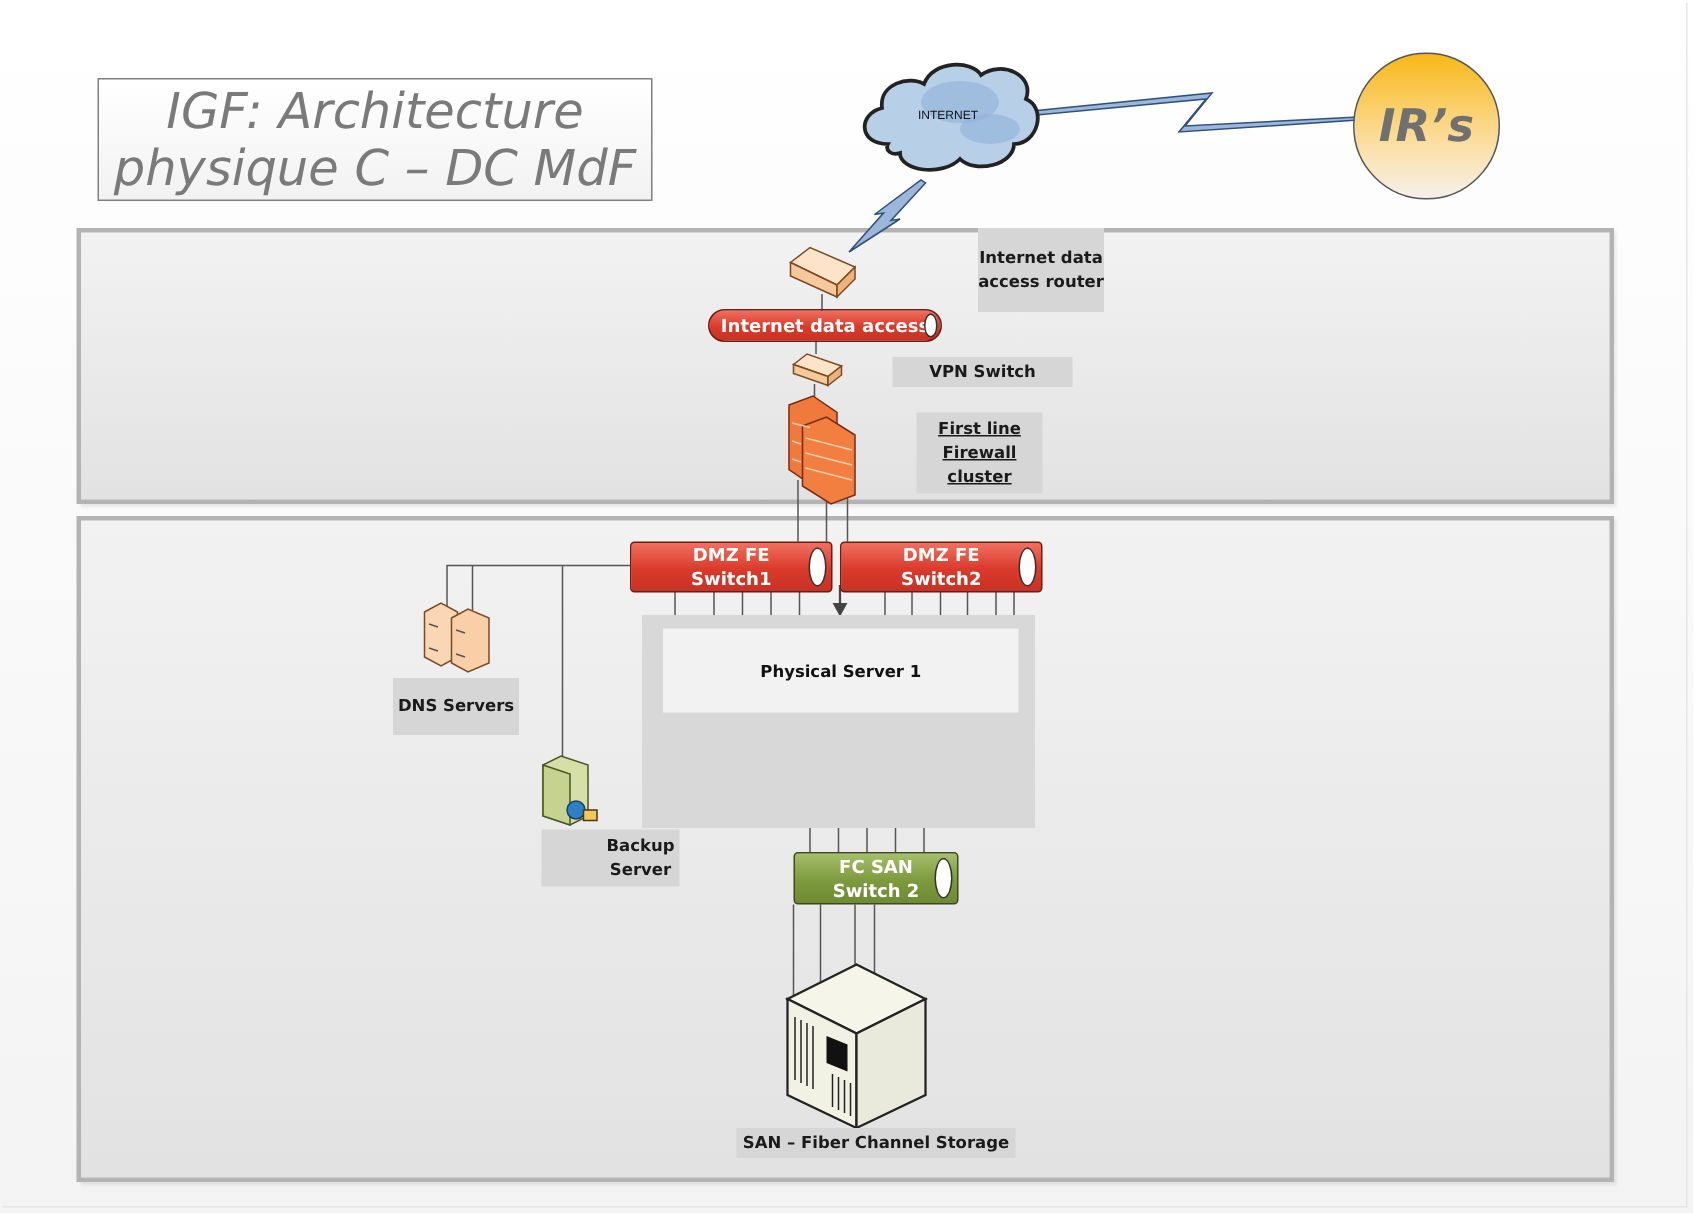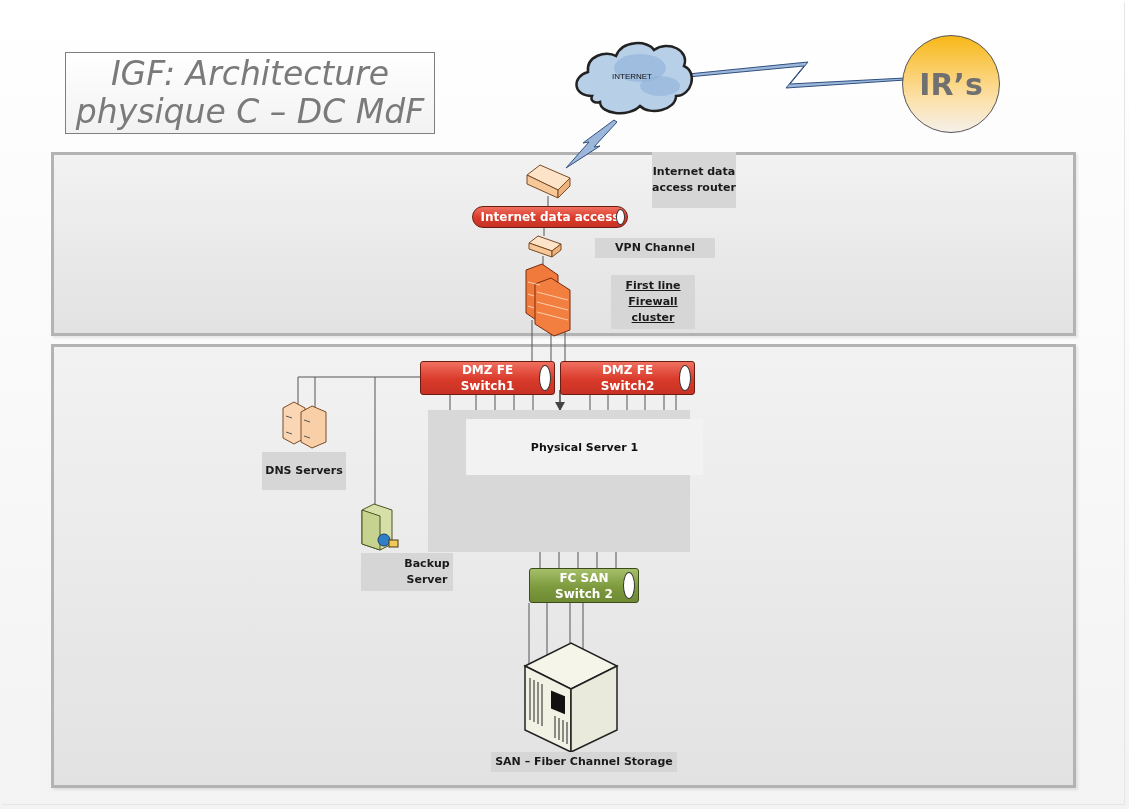--- a/index.html
+++ b/index.html
@@ -8,24 +8,24 @@
   .frame{position:absolute;left:2px;top:2px;width:1122px;height:802px;border-right:1px solid #e6e6e6;border-bottom:1px solid #e6e6e6;}
   .zone{position:absolute;border:3px solid #b3b3b3;background:linear-gradient(#f2f2f2,#e2e2e2);box-sizing:border-box;box-shadow:2px 2px 2px rgba(0,0,0,0.08);}
   .title-box{position:absolute;left:65px;top:52px;width:370px;height:82px;border:1px solid #7f7f7f;background:linear-gradient(#ffffff,#f2f2f2);box-sizing:border-box;display:flex;align-items:center;justify-content:center;text-align:center;}
   .title-box span{font-family:"DejaVu Sans",sans-serif;font-style:italic;font-size:33px;color:#7a7a7a;line-height:38px;white-space:pre-line;}
   .label{position:absolute;background:#d6d6d6;font-family:"DejaVu Sans",sans-serif;font-weight:bold;font-size:11px;color:#1a1a1a;display:flex;align-items:center;justify-content:center;text-align:center;white-space:pre-line;line-height:16px;margin-left:17px;}
   .pipe{position:absolute;border-radius:3px;border:1px solid #6b1d12;box-sizing:border-box;display:flex;align-items:center;justify-content:center;text-align:center;color:#fff;font-family:"DejaVu Sans",sans-serif;font-weight:bold;white-space:pre-line;}
   .pipe .cap{position:absolute;right:3px;top:3px;bottom:3px;width:10px;border-radius:50%;border:1px solid #333;background:#fff;}
   .pipe.red{background:linear-gradient(#f07060,#d93a2a 55%,#c83225);}
   .pipe.green{background:linear-gradient(#a5bf6a,#7d9a3e 55%,#6e8a33);border-color:#3c4a1c;}
   .server-rack{position:absolute;left:428px;top:410px;width:262px;height:142px;background:#d8d8d8;}
-  .server{position:absolute;background:#f2f2f2;display:flex;align-items:center;justify-content:center;font-family:"DejaVu Sans",sans-serif;font-weight:bold;font-size:11px;color:#111;margin-left:24px;}
+  .server{position:absolute;background:#f2f2f2;display:flex;align-items:center;justify-content:center;font-family:"DejaVu Sans",sans-serif;font-weight:bold;font-size:11px;color:#111;}
   svg.lines{position:absolute;left:0;top:0;}
   .ir-circle{position:absolute;left:902px;top:35px;width:98px;height:98px;border-radius:50%;border:1px solid #555;background:linear-gradient(#f8b818,#fce0a8 65%,#f5f0ea);display:flex;align-items:center;justify-content:center;box-sizing:border-box;}
-  .ir-circle span{font-family:"DejaVu Sans",sans-serif;font-weight:bold;font-size:30px;color:#707070;}
+  .ir-circle span{font-family:"DejaVu Sans",sans-serif;font-weight:bold;font-size:30px;color:#707070;font-style:italic;}
   .cloud-label{position:absolute;left:612px;top:72px;font-family:"Liberation Sans",sans-serif;font-size:8px;color:#111;}
 </style>
 </head>
 <body>
 
 <div class="canvas"></div>
 <div class="frame"></div>
 
 <div class="zone" style="left:51px;top:152px;width:1025px;height:184px;"></div>
 <div class="zone" style="left:51px;top:344px;width:1025px;height:444px;"></div>
@@ -151,21 +151,21 @@
 </svg>
 
 <div class="cloud-label">INTERNET</div>
 
 <div class="ir-circle">
   <span>IR’s</span>
 </div>
 
 <div class="label" style="left:635px;top:152px;width:84px;height:56px;">Internet data
 access router</div>
-<div class="label" style="left:578px;top:238px;width:120px;height:20px;">VPN Channel</div>
+<div class="label" style="left:578px;top:238px;width:120px;height:20px;">VPN Switch</div>
 <div class="label" style="left:594px;top:275px;width:84px;height:54px;text-decoration:underline;">First line
 Firewall
 cluster</div>
 <div class="label" style="left:245px;top:452px;width:84px;height:38px;">DNS Servers</div>
 <div class="label" style="left:344px;top:553px;width:52px;height:38px;padding-left:40px;">Backup
 Server</div>
 <div class="label" style="left:474px;top:752px;width:186px;height:20px;">SAN – Fiber Channel Storage</div>
 
 <div class="pipe red" style="left:472px;top:206px;width:156px;height:22px;font-size:12px;border-radius:11px;">
   <span>Internet data access</span><div class="cap" style="width:7px;right:2px;top:2px;bottom:2px;"></div>

